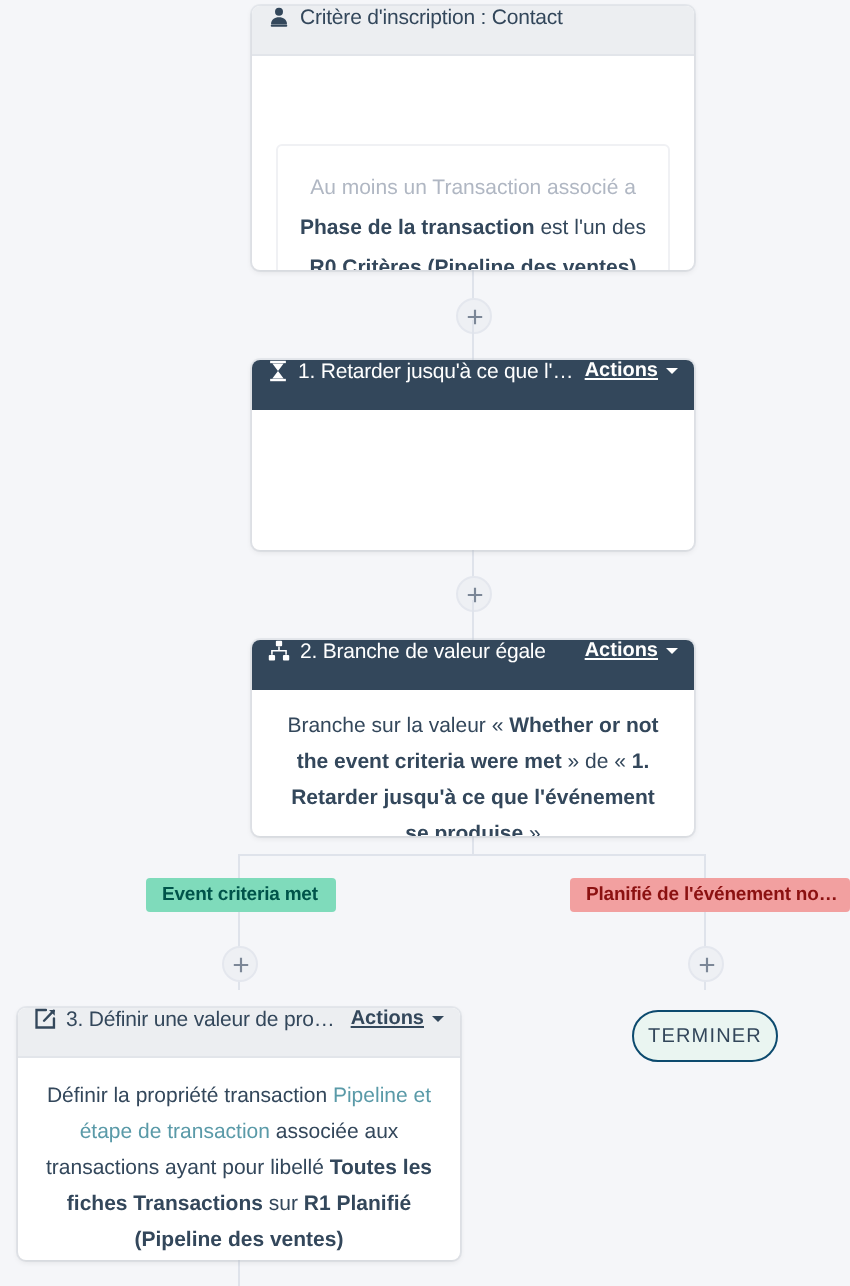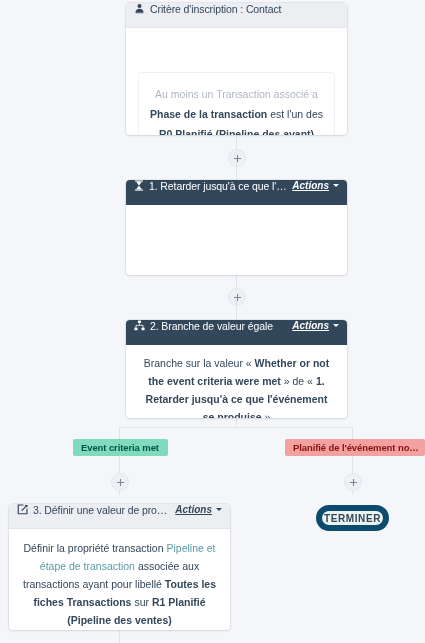--- a/index.html
+++ b/index.html
@@ -94,21 +94,20 @@
     flex: 0 0 auto;
     display: flex;
     align-items: center;
     gap: 4px;
     font-size: 10px;
     font-weight: bold;
     cursor: pointer;
   }
   .actions .lbl {
     text-decoration: underline;
-    font-style: italic;
   }
   .card-head.dark .actions { color: #ffffff; }
   .card-head.light .actions { color: #33475b; }
   .caret {
     width: 0; height: 0;
     border-left: 3px solid transparent;
     border-right: 3px solid transparent;
     border-top: 3.5px solid currentColor;
   }
 
@@ -158,24 +157,24 @@
   .pill.green { background: #7fdbbb; color: #00544a; }
   .pill.red   { background: #f2a0a0; color: #8b1111; }
 
   
   .terminer {
     position: absolute;
     display: flex;
     align-items: center;
     justify-content: center;
     background: #eaf5f1;
-    border: 6px solid #0c4a6e;
+    border: 1px solid #0c4a6e;
     border-radius: 20px;
     font-size: 10px;
-    font-weight: bold;
+    font-weight: normal;
     letter-spacing: 0.6px;
     color: #33475b;
     box-sizing: border-box;
     cursor: pointer;
   }
 </style>
 </head>
 <body>
 
 <div class="canvas">
@@ -225,21 +224,21 @@
           <path d="M2.2 13.2c0-3.1 2.6-5 5.8-5s5.8 1.9 5.8 5z" fill="#33475b"></path>
           <rect x="2" y="13.4" width="12" height="1.6" rx="0.7" fill="#33475b"></rect>
         </svg>
       </span>
       <span class="head-title">Critère d'inscription : Contact</span>
     </div>
     <div class="card-body" style="padding:8px 6px;margin-top:32px;">
       <div class="crit-box">
         <div class="muted">Au moins un Transaction associé a</div>
         <div><b>Phase de la transaction</b><span> est l'un des</span></div>
-        <div><b>R0 Planifié (Pipeline des ayant)</b></div>
+        <div><b>R0 Critères (Pipeline des ventes)</b></div>
       </div>
     </div>
   </div>
 
   <div class="card" style="left:126px; top:180px; width:221px; height:95px;">
     <div class="card-head dark">
       <span class="head-icon">
         <svg width="10" height="11" viewBox="0 0 12 14" aria-hidden="true">
           <rect x="1" y="0.5" width="10" height="1.5" fill="#ffffff"></rect>
           <rect x="1" y="12" width="10" height="1.5" fill="#ffffff"></rect>

